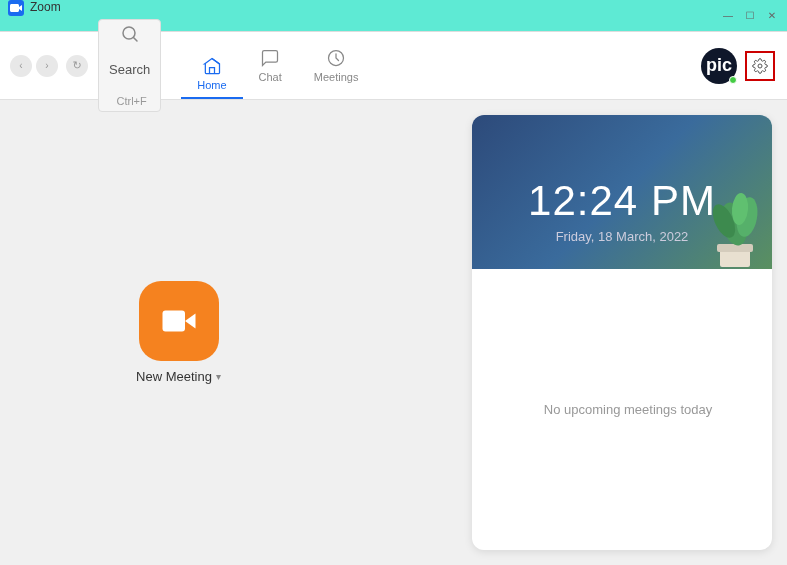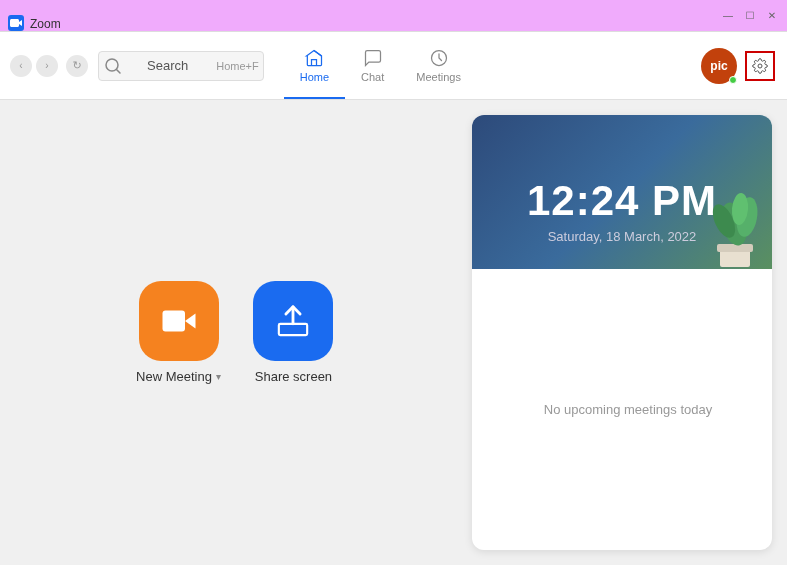--- a/index.html
+++ b/index.html
@@ -8,23 +8,23 @@
       height: 565px;
       font-family: -apple-system, BlinkMacSystemFont, 'Segoe UI', sans-serif;
       background: #f0f0f0;
       overflow: hidden;
       position: relative;
     }
 
     
     .title-bar {
       height: 32px;
-      background: #f0abfc;
-      display: flex;
-      align-items: flex-end;
+      background: #5eead4;
+      display: flex;
+      align-items: flex-start;
       padding: 0 8px;
       border-bottom: 1px solid #ddd;
       position: relative;
     }
     .title-bar-icon {
       width: 16px;
       height: 16px;
       margin-right: 6px;
     }
     .title-bar-title {
@@ -88,24 +88,25 @@
       cursor: pointer;
       color: #999;
       font-size: 11px;
       margin-right: 10px;
     }
     .search-box {
       display: flex;
       align-items: center;
       border: 1px solid #ddd;
       border-radius: 4px;
-      padding: 4px 4px;
+      padding: 4px 10px;
       background: #f5f5f5;
-      gap: 24px;
-      cursor: pointer;
+      gap: 18px;
+      cursor: pointer;
+      flex-direction: column;
     }
     .search-text {
       font-size: 13px;
       color: #555;
     }
     .search-shortcut {
       font-size: 11px;
       color: #999;
       margin-left: 4px;
     }
@@ -125,20 +126,21 @@
       padding: 8px 16px;
       cursor: pointer;
       height: 100%;
       gap: 3px;
       color: #888;
       font-size: 11px;
       position: relative;
     }
     .nav-tab.active {
       color: #1a6bf0;
+      justify-content: flex-end;
     }
     .nav-tab.active::after {
       content: '';
       position: absolute;
       bottom: 0;
       left: 0;
       right: 0;
       height: 2px;
       background: #1a6bf0;
     }
@@ -152,26 +154,26 @@
       top: 50%;
       transform: translateY(-50%);
       display: flex;
       align-items: center;
       gap: 8px;
     }
     .avatar-circle {
       width: 36px;
       height: 36px;
       border-radius: 50%;
-      background: #c2410c;
+      background: #0f172a;
       display: flex;
       align-items: center;
       justify-content: center;
       color: white;
-      font-size: 12px;
+      font-size: 18px;
       font-weight: bold;
       cursor: pointer;
     }
     .green-dot {
       width: 8px;
       height: 8px;
       border-radius: 50%;
       background: #44cc44;
       position: absolute;
       bottom: 0;
@@ -289,21 +291,21 @@
     .plant-decoration {
       position: absolute;
       right: 0;
       bottom: 0;
       width: 80px;
       height: 90px;
     }
 
     .time-display {
       font-size: 42px;
-      font-weight: 700;
+      font-weight: 400;
       color: white;
       letter-spacing: 1px;
       text-align: left;
       margin-top: 32px;
     }
 
     .date-display {
       font-size: 13px;
       color: #ccd;
       text-align: center;
@@ -348,21 +350,21 @@
     <div class="nav-arrow">‹</div>
     <div class="nav-arrow">›</div>
   </div>
   <div class="nav-refresh">↻</div>
   <div class="search-box">
     <svg class="tab-svg" viewBox="0 0 20 20" width="14" height="14">
       <circle cx="9" cy="9" r="6" stroke="#888" stroke-width="1.5" fill="none"></circle>
       <line x1="13.5" y1="13.5" x2="17" y2="17" stroke="#888" stroke-width="1.5" stroke-linecap="round"></line>
     </svg>
     <span class="search-text">Search</span>
-    <span class="search-shortcut">Home+F</span>
+    <span class="search-shortcut">Ctrl+F</span>
   </div>
 
   <div class="nav-tabs">
 
     <div class="nav-tab active">
       <svg class="tab-svg" viewBox="0 0 24 24" width="20" height="20" fill="#1a6bf0">
         <path d="M3 9.5L12 3l9 6.5V20a1 1 0 01-1 1H5a1 1 0 01-1-1V9.5z" stroke="#1a6bf0" stroke-width="1.5" fill="none"></path>
         <path d="M9 21v-7h6v7" stroke="#1a6bf0" stroke-width="1.5" fill="none"></path>
         <path d="M12 3l9 6.5" stroke="#1a6bf0" stroke-width="1.5"></path>
       </svg>
@@ -415,47 +417,35 @@
           </svg>
         </div>
         <div class="action-label">
           <span>New Meeting</span>
           <span class="dropdown-arrow">▾</span>
         </div>
       </div>
 
 
 
-      <div class="action-item">
-        <div class="action-btn btn-blue">
-          <svg viewBox="0 0 24 24" width="34" height="34">
-            <rect x="2" y="14" width="20" height="8" rx="1" stroke="white" stroke-width="1.5" fill="none"></rect>
-            <line x1="12" y1="2" x2="12" y2="14" stroke="white" stroke-width="2" stroke-linecap="round"></line>
-            <polyline points="7,7 12,2 17,7" stroke="white" stroke-width="2" stroke-linecap="round" stroke-linejoin="round" fill="none"></polyline>
-          </svg>
-        </div>
-        <div class="action-label">
-          <span>Share screen</span>
-        </div>
-      </div>
 
     </div>
   </div>
 
   <div class="right-panel">
     <div class="calendar-header">
 
       <svg class="plant-decoration" viewBox="0 0 80 90">
 
         <rect x="28" y="70" width="30" height="18" rx="2" fill="#e8e0d0"></rect>
         <rect x="25" y="65" width="36" height="8" rx="2" fill="#d4ccbc"></rect>
 
         <ellipse cx="42" cy="45" rx="12" ry="22" fill="#4a9a5c" transform="rotate(-15 42 45)"></ellipse>
         <ellipse cx="55" cy="38" rx="10" ry="20" fill="#56b06a" transform="rotate(10 55 38)"></ellipse>
         <ellipse cx="32" cy="42" rx="9" ry="18" fill="#3d8a4e" transform="rotate(-25 32 42)"></ellipse>
         <ellipse cx="48" cy="30" rx="8" ry="16" fill="#60c070" transform="rotate(5 48 30)"></ellipse>
       </svg>
       <div class="time-display">12:24 PM</div>
-      <div class="date-display">Saturday, 18 March, 2022</div>
+      <div class="date-display">Friday, 18 March, 2022</div>
     </div>
     <div class="no-meetings">No upcoming meetings today</div>
   </div>
 </div>
 
 </body></html>

